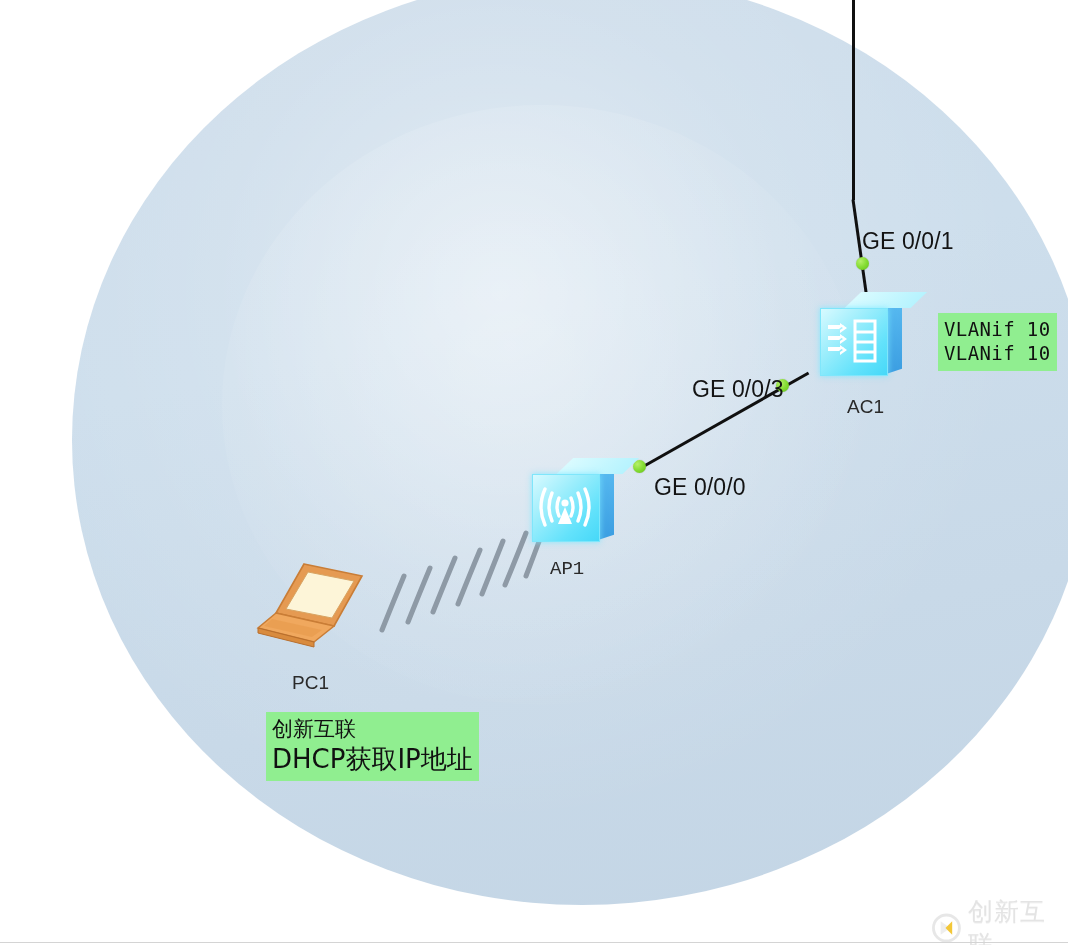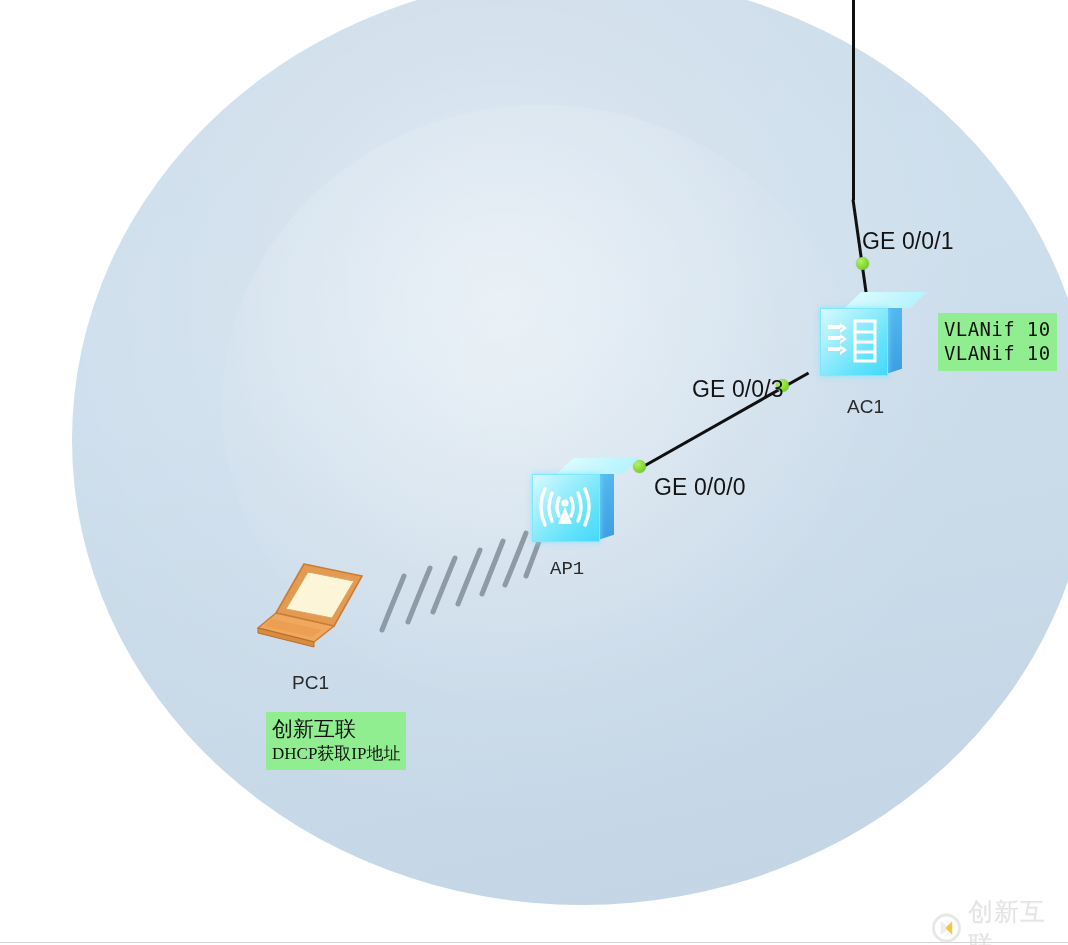--- a/index.html
+++ b/index.html
@@ -139,21 +139,21 @@
   }
   .note-mono {
     font-family: "DejaVu Sans Mono", monospace;
     font-size: 19px;
     letter-spacing: 0.4px;
   }
   .note-cjk {
     font-family: "DejaVu Sans", sans-serif;
     font-size: 21px;
   }
-  .note-cjk .line2 { font-size: 17px; font-family: Liberation Serif, serif; }
+  .note-cjk .line2 { font-size: 26px; }
 
   
   .watermark {
     position: absolute;
     display: flex;
     align-items: center;
     gap: 7px;
     opacity: 0.92;
   }
   .wm-text {

